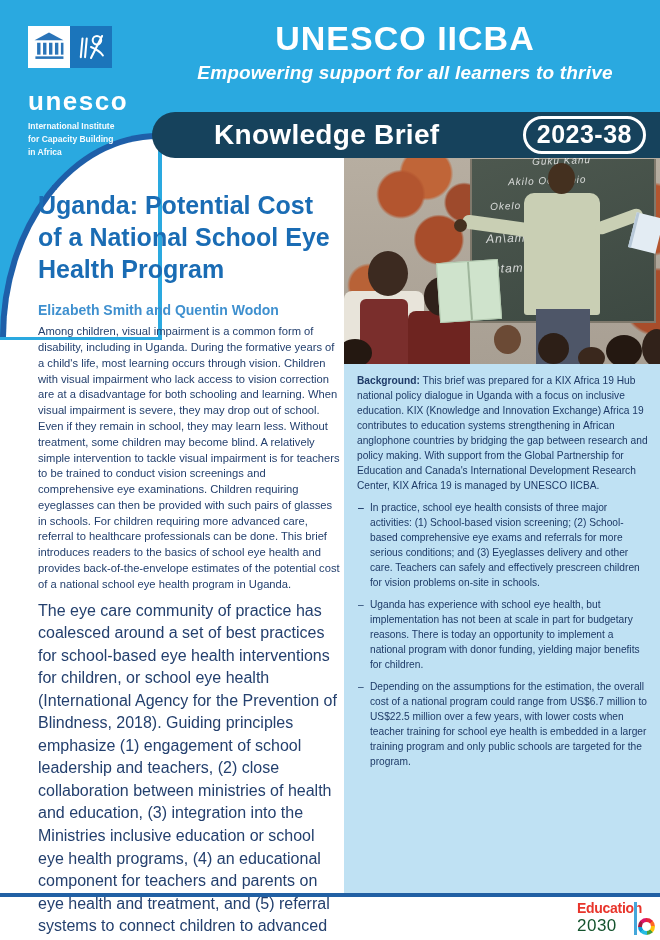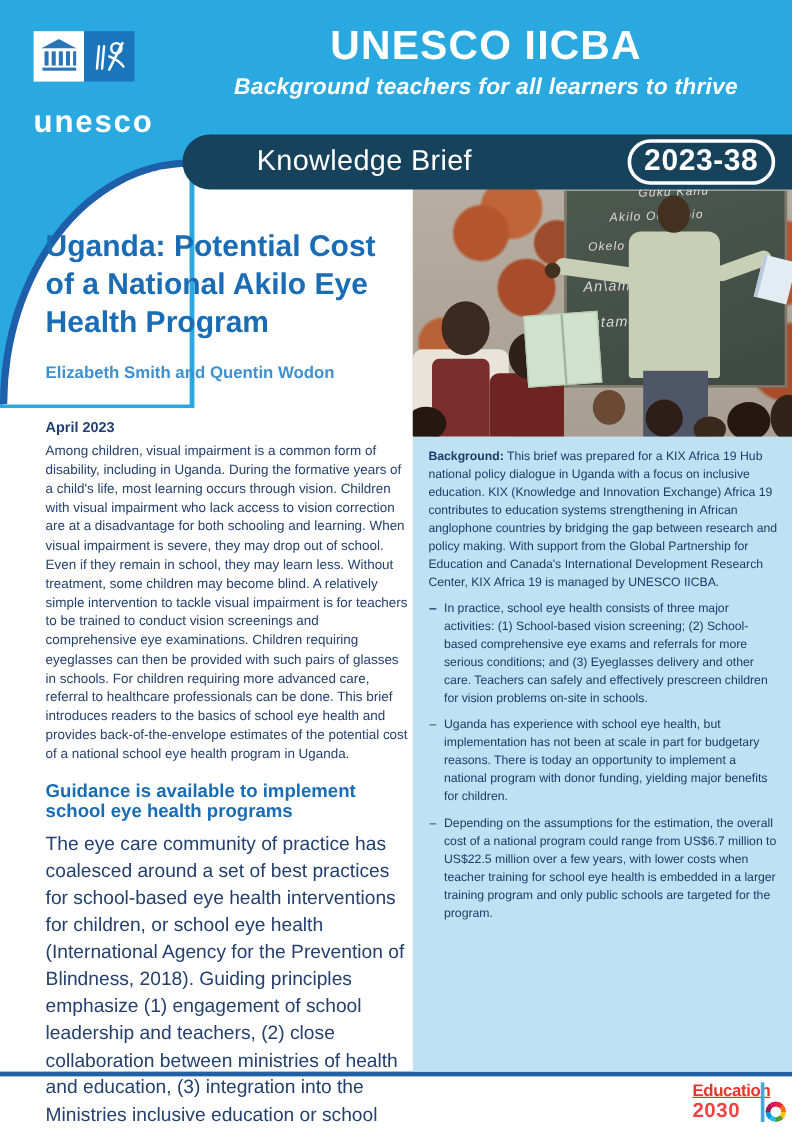--- a/index.html
+++ b/index.html
@@ -20,21 +20,21 @@
   .sq-blue{background:#1b75bb;}
   .wordmark{color:#ffffff;font-size:26px;font-weight:bold;letter-spacing:1.5px;margin-top:20px;line-height:1;}
   .org-lines{color:#ffffff;font-size:8.5px;line-height:1.55;margin-top:6px;font-weight:bold;opacity:.95;}
 
   .masthead{position:absolute;left:170px;right:20px;top:20px;text-align:center;z-index:3;color:#ffffff;}
   .m-title{font-size:34px;font-weight:600;letter-spacing:1px;line-height:1.1;}
   .m-tagline{font-size:19px;font-weight:bold;font-style:italic;margin-top:5px;letter-spacing:.2px;}
 
   .banner{position:absolute;left:152px;top:112px;width:508px;height:46px;background:#16425c;
           border-radius:23px 0 0 23px;z-index:6;display:flex;align-items:center;}
-  .banner-label{color:#ffffff;font-size:24px;font-weight:normal;margin-left:62px;letter-spacing:.3px;}
+  .banner-label{color:#ffffff;font-size:28px;font-weight:bold;margin-left:62px;letter-spacing:.3px;}
   .issue-badge{margin-left:auto;margin-right:14px;border:3px solid #ffffff;border-radius:22px;
                padding:1px 11px 2px 11px;color:#ffffff;font-size:25px;font-weight:bold;letter-spacing:.5px;}
 
   
   .left-col{position:absolute;left:38px;top:190px;width:303px;z-index:4;}
   .doc-title{font-size:25px;font-weight:bold;color:#1a6cb4;line-height:1.27;}
   .authors{margin-top:17px;font-size:14px;font-weight:bold;color:#3f90cf;}
   .date{margin-top:31px;font-size:12px;font-weight:bold;color:#1e3f70;}
   .body-text{margin-top:6px;font-size:11.2px;line-height:1.41;color:#24406e;}
   .sec-head{margin-top:13px;font-size:15.5px;font-weight:bold;color:#1a6cb4;line-height:1.15;}
@@ -90,22 +90,22 @@
            font-size:10.2px;line-height:1.47;overflow:hidden;z-index:4;}
   .bluebox p{margin:0 0 7px 0;}
   .lead{font-weight:bold;}
   .bullets{list-style:none;margin:0;padding:0;}
   .bullets li{position:relative;padding-left:13px;margin:0 0 7px 0;}
   .dash{position:absolute;left:1px;top:0;}
 
   
   .bottom-rule{position:absolute;left:0;top:893px;width:660px;height:4px;background:#2160a4;}
   .edu-logo{position:absolute;left:577px;top:901px;width:78px;height:36px;}
-  .edu-word{color:#e8352b;font-size:14px;font-weight:bold;letter-spacing:-.3px;line-height:1;text-decoration:underline;}
-  .edu-year{color:#ef4444;font-size:17px;font-weight:bold;line-height:1;margin-top:2px;letter-spacing:.5px;}
+  .edu-word{color:#e8352b;font-size:14px;font-weight:bold;letter-spacing:-.3px;line-height:1;}
+  .edu-year{color:#14532d;font-size:17px;font-weight:normal;line-height:1;margin-top:2px;letter-spacing:.5px;}
   .edu-bar{position:absolute;left:57px;top:1px;width:2.5px;height:33px;background:#45a7da;}
   .edu-wheel{position:absolute;left:61px;top:17px;width:17px;height:17px;border-radius:50%;
              background:conic-gradient(#e5243b 0 45deg,#fd6925 45deg 90deg,#fcc30b 90deg 135deg,
                #4c9f38 135deg 180deg,#26bde2 180deg 225deg,#0a97d9 225deg 270deg,
                #a21942 270deg 315deg,#dd1367 315deg 360deg);
              display:flex;align-items:center;justify-content:center;}
   .edu-wheel-center{width:9px;height:9px;border-radius:50%;background:#ffffff;}
 </style>
 </head>
 <body>
@@ -133,38 +133,41 @@
         <svg width="34" height="34" viewBox="0 0 40 40" fill="none" stroke="#ffffff" stroke-width="2.4" stroke-linecap="round">
           <line x1="10" y1="10" x2="8" y2="32"></line>
           <line x1="15" y1="10" x2="13" y2="32"></line>
           <circle cx="27" cy="12" r="5"></circle>
           <path d="M33 7 L20 33"></path>
           <path d="M20 20 Q30 24 34 30"></path>
         </svg>
       </div>
     </div>
     <div class="wordmark">unesco</div>
+    <div class="org-lines">
+      <div>International Institute</div>
+      <div>for Capacity Building</div>
+      <div>in Africa</div>
+    </div>
   </div>
 
   <div class="masthead">
     <div class="m-title">UNESCO IICBA</div>
-    <div class="m-tagline">Background teachers for all learners to thrive</div>
+    <div class="m-tagline">Empowering support for all learners to thrive</div>
   </div>
 
   <div class="banner">
     <span class="banner-label">Knowledge Brief</span>
     <span class="issue-badge">2023-38</span>
   </div>
 
   <div class="left-col">
-    <div class="doc-title">Uganda: Potential Cost of a National Akilo Eye Health Program</div>
+    <div class="doc-title">Uganda: Potential Cost of a National School Eye Health Program</div>
     <div class="authors">Elizabeth Smith and Quentin Wodon</div>
-    <div class="date">April 2023</div>
     <div class="body-text">Among children, visual impairment is a common form of disability, including in Uganda. During the formative years of a child's life, most learning occurs through vision. Children with visual impairment who lack access to vision correction are at a disadvantage for both schooling and learning. When visual impairment is severe, they may drop out of school. Even if they remain in school, they may learn less. Without treatment, some children may become blind. A relatively simple intervention to tackle visual impairment is for teachers to be trained to conduct vision screenings and comprehensive eye examinations. Children requiring eyeglasses can then be provided with such pairs of glasses in schools. For children requiring more advanced care, referral to healthcare professionals can be done. This brief introduces readers to the basics of school eye health and provides back-of-the-envelope estimates of the potential cost of a national school eye health program in Uganda.</div>
-    <div class="sec-head">Guidance is available to implement school eye health programs</div>
     <div class="sec-body">The eye care community of practice has coalesced around a set of best practices for school-based eye health interventions for children, or school eye health (International Agency for the Prevention of Blindness, 2018). Guiding principles emphasize (1) engagement of school leadership and teachers, (2) close collaboration between ministries of health and education, (3) integration into the Ministries inclusive education or school eye health programs, (4) an educational component for teachers and parents on eye health and treatment, and (5) referral systems to connect children to advanced care. In practice,</div>
   </div>
 
   <div class="photo">
     <div class="blackboard">
       <div class="chalk" style="left:60px;top:-4px;">Guku  Kanu</div>
       <div class="chalk" style="left:36px;top:16px;">Akilo   Ocen  pio</div>
       <div class="chalk" style="left:18px;top:40px;">Okelo  Mar  Gali,apan</div>
       <div class="chalk" style="left:14px;top:72px;font-size:12px;">An\am          wo</div>
       <div class="chalk" style="left:12px;top:102px;font-size:12px;">Antamor  L</div>

